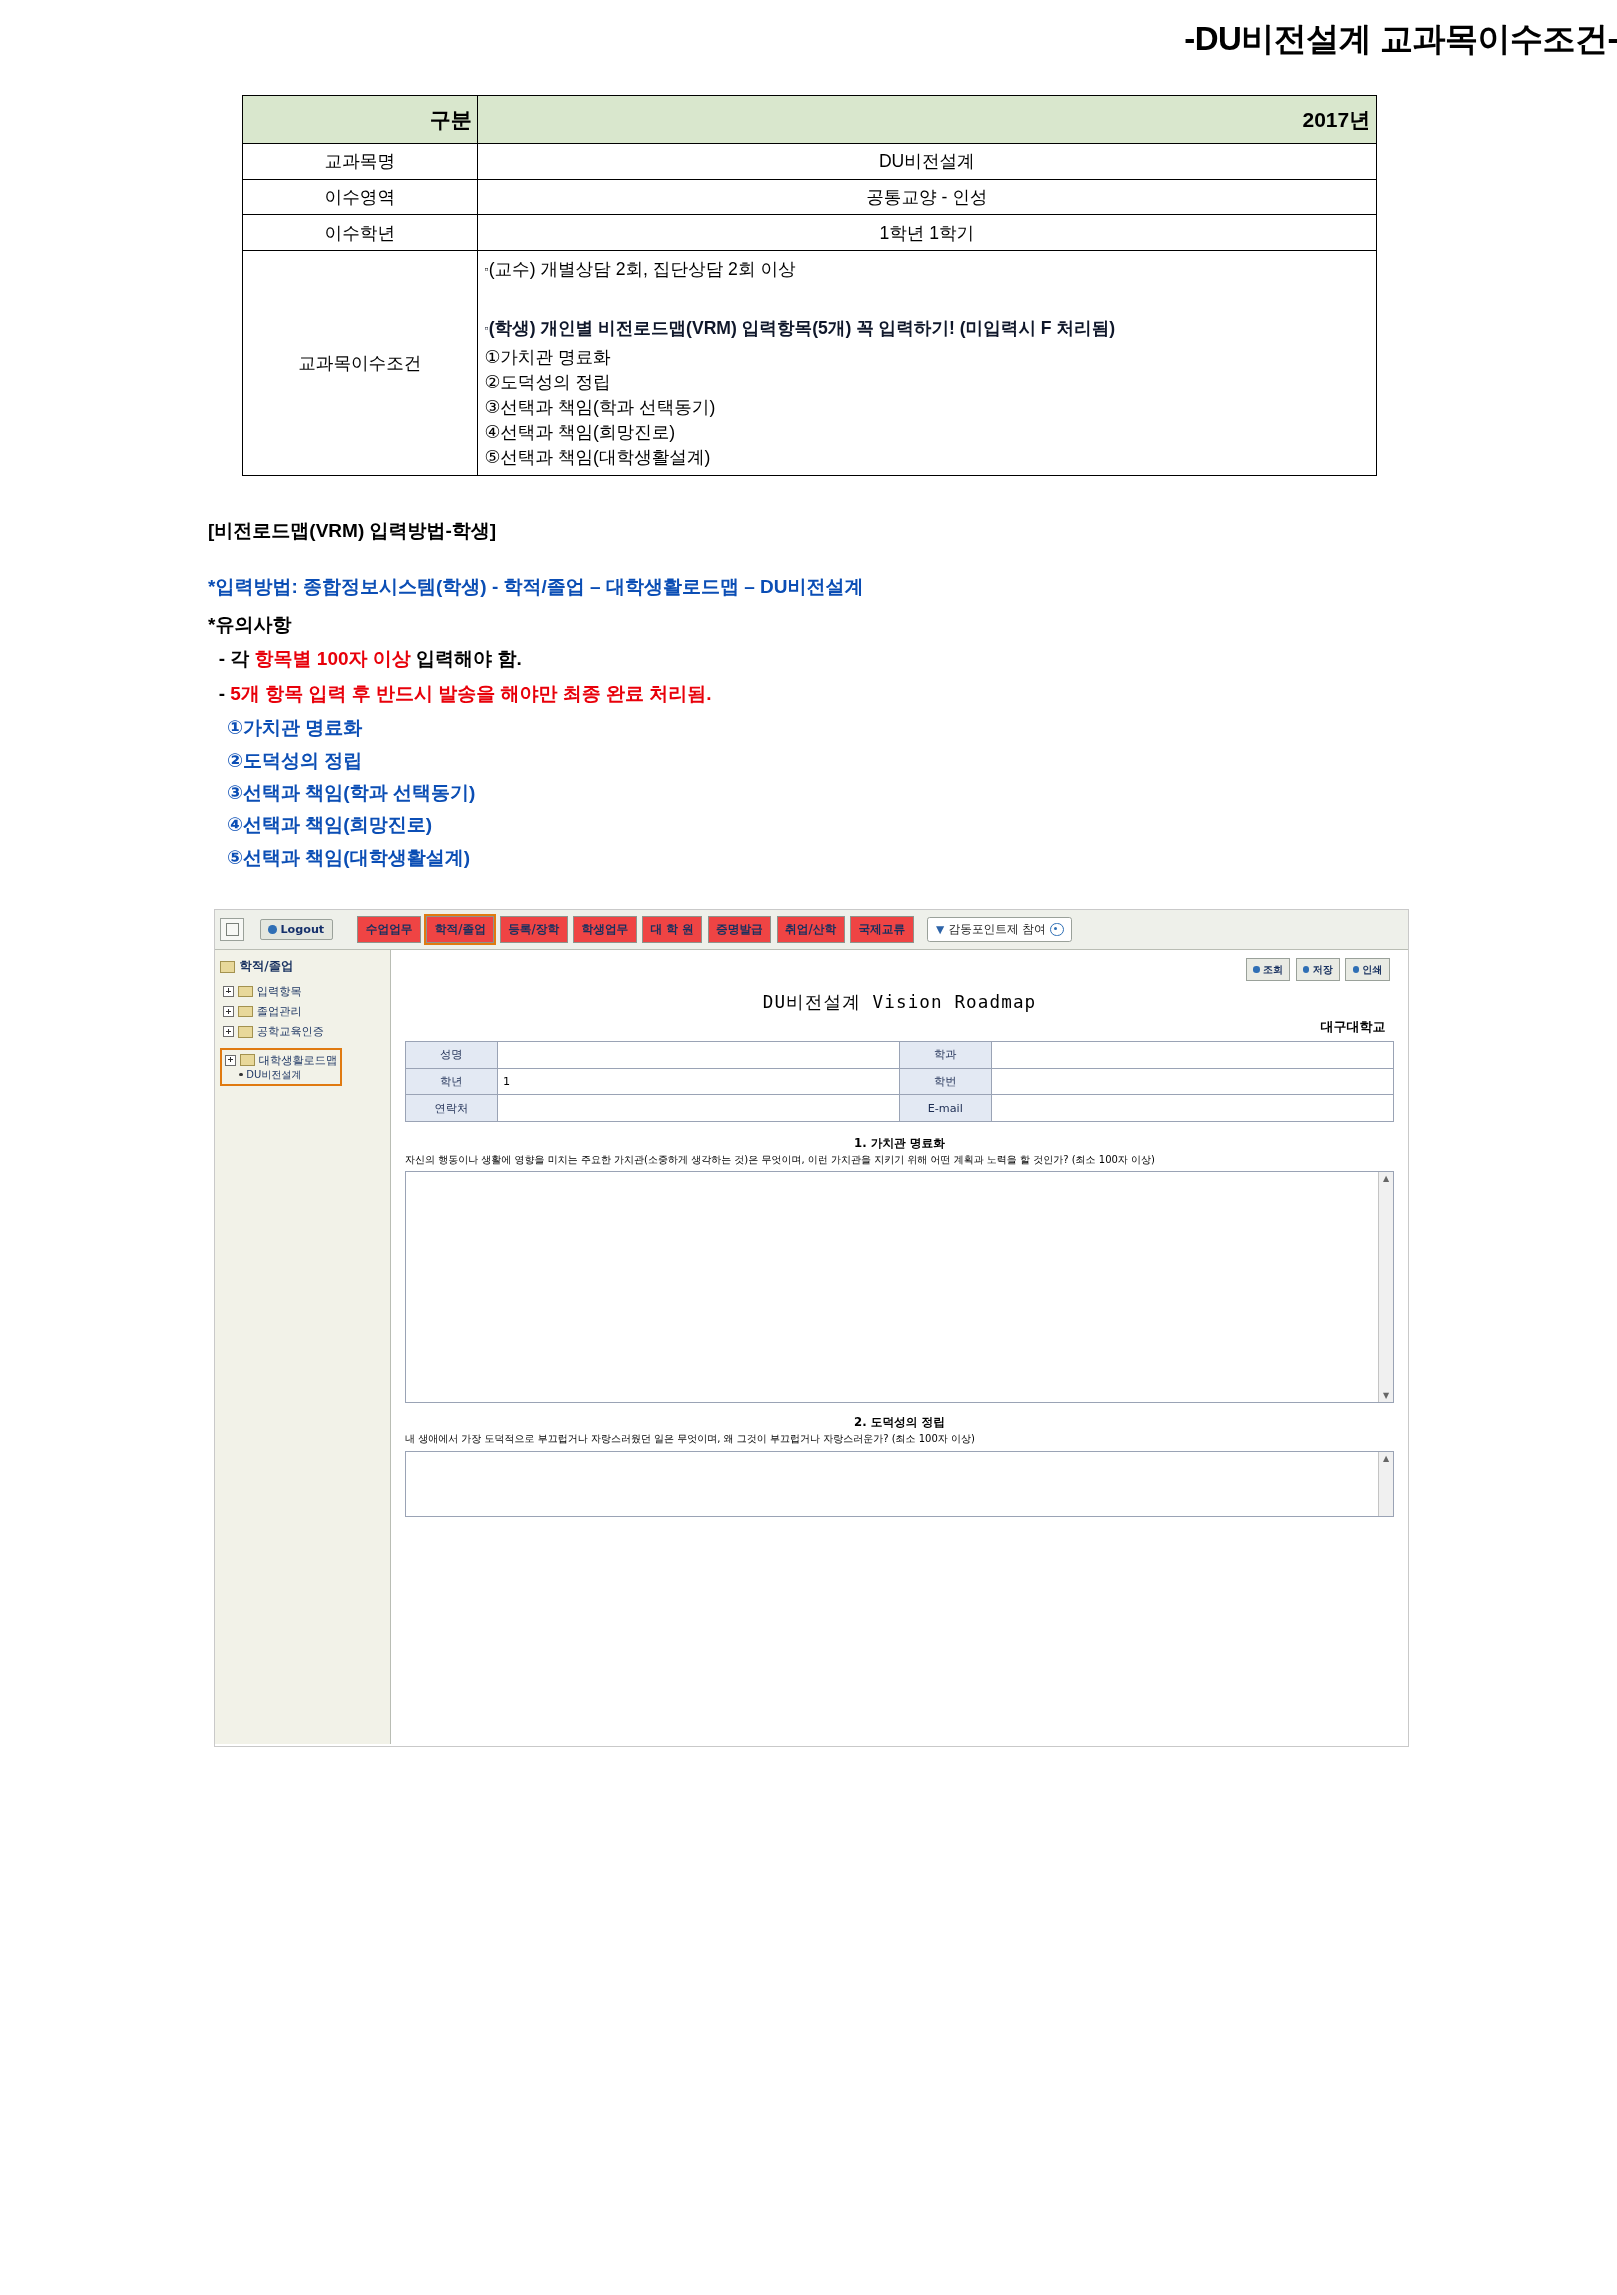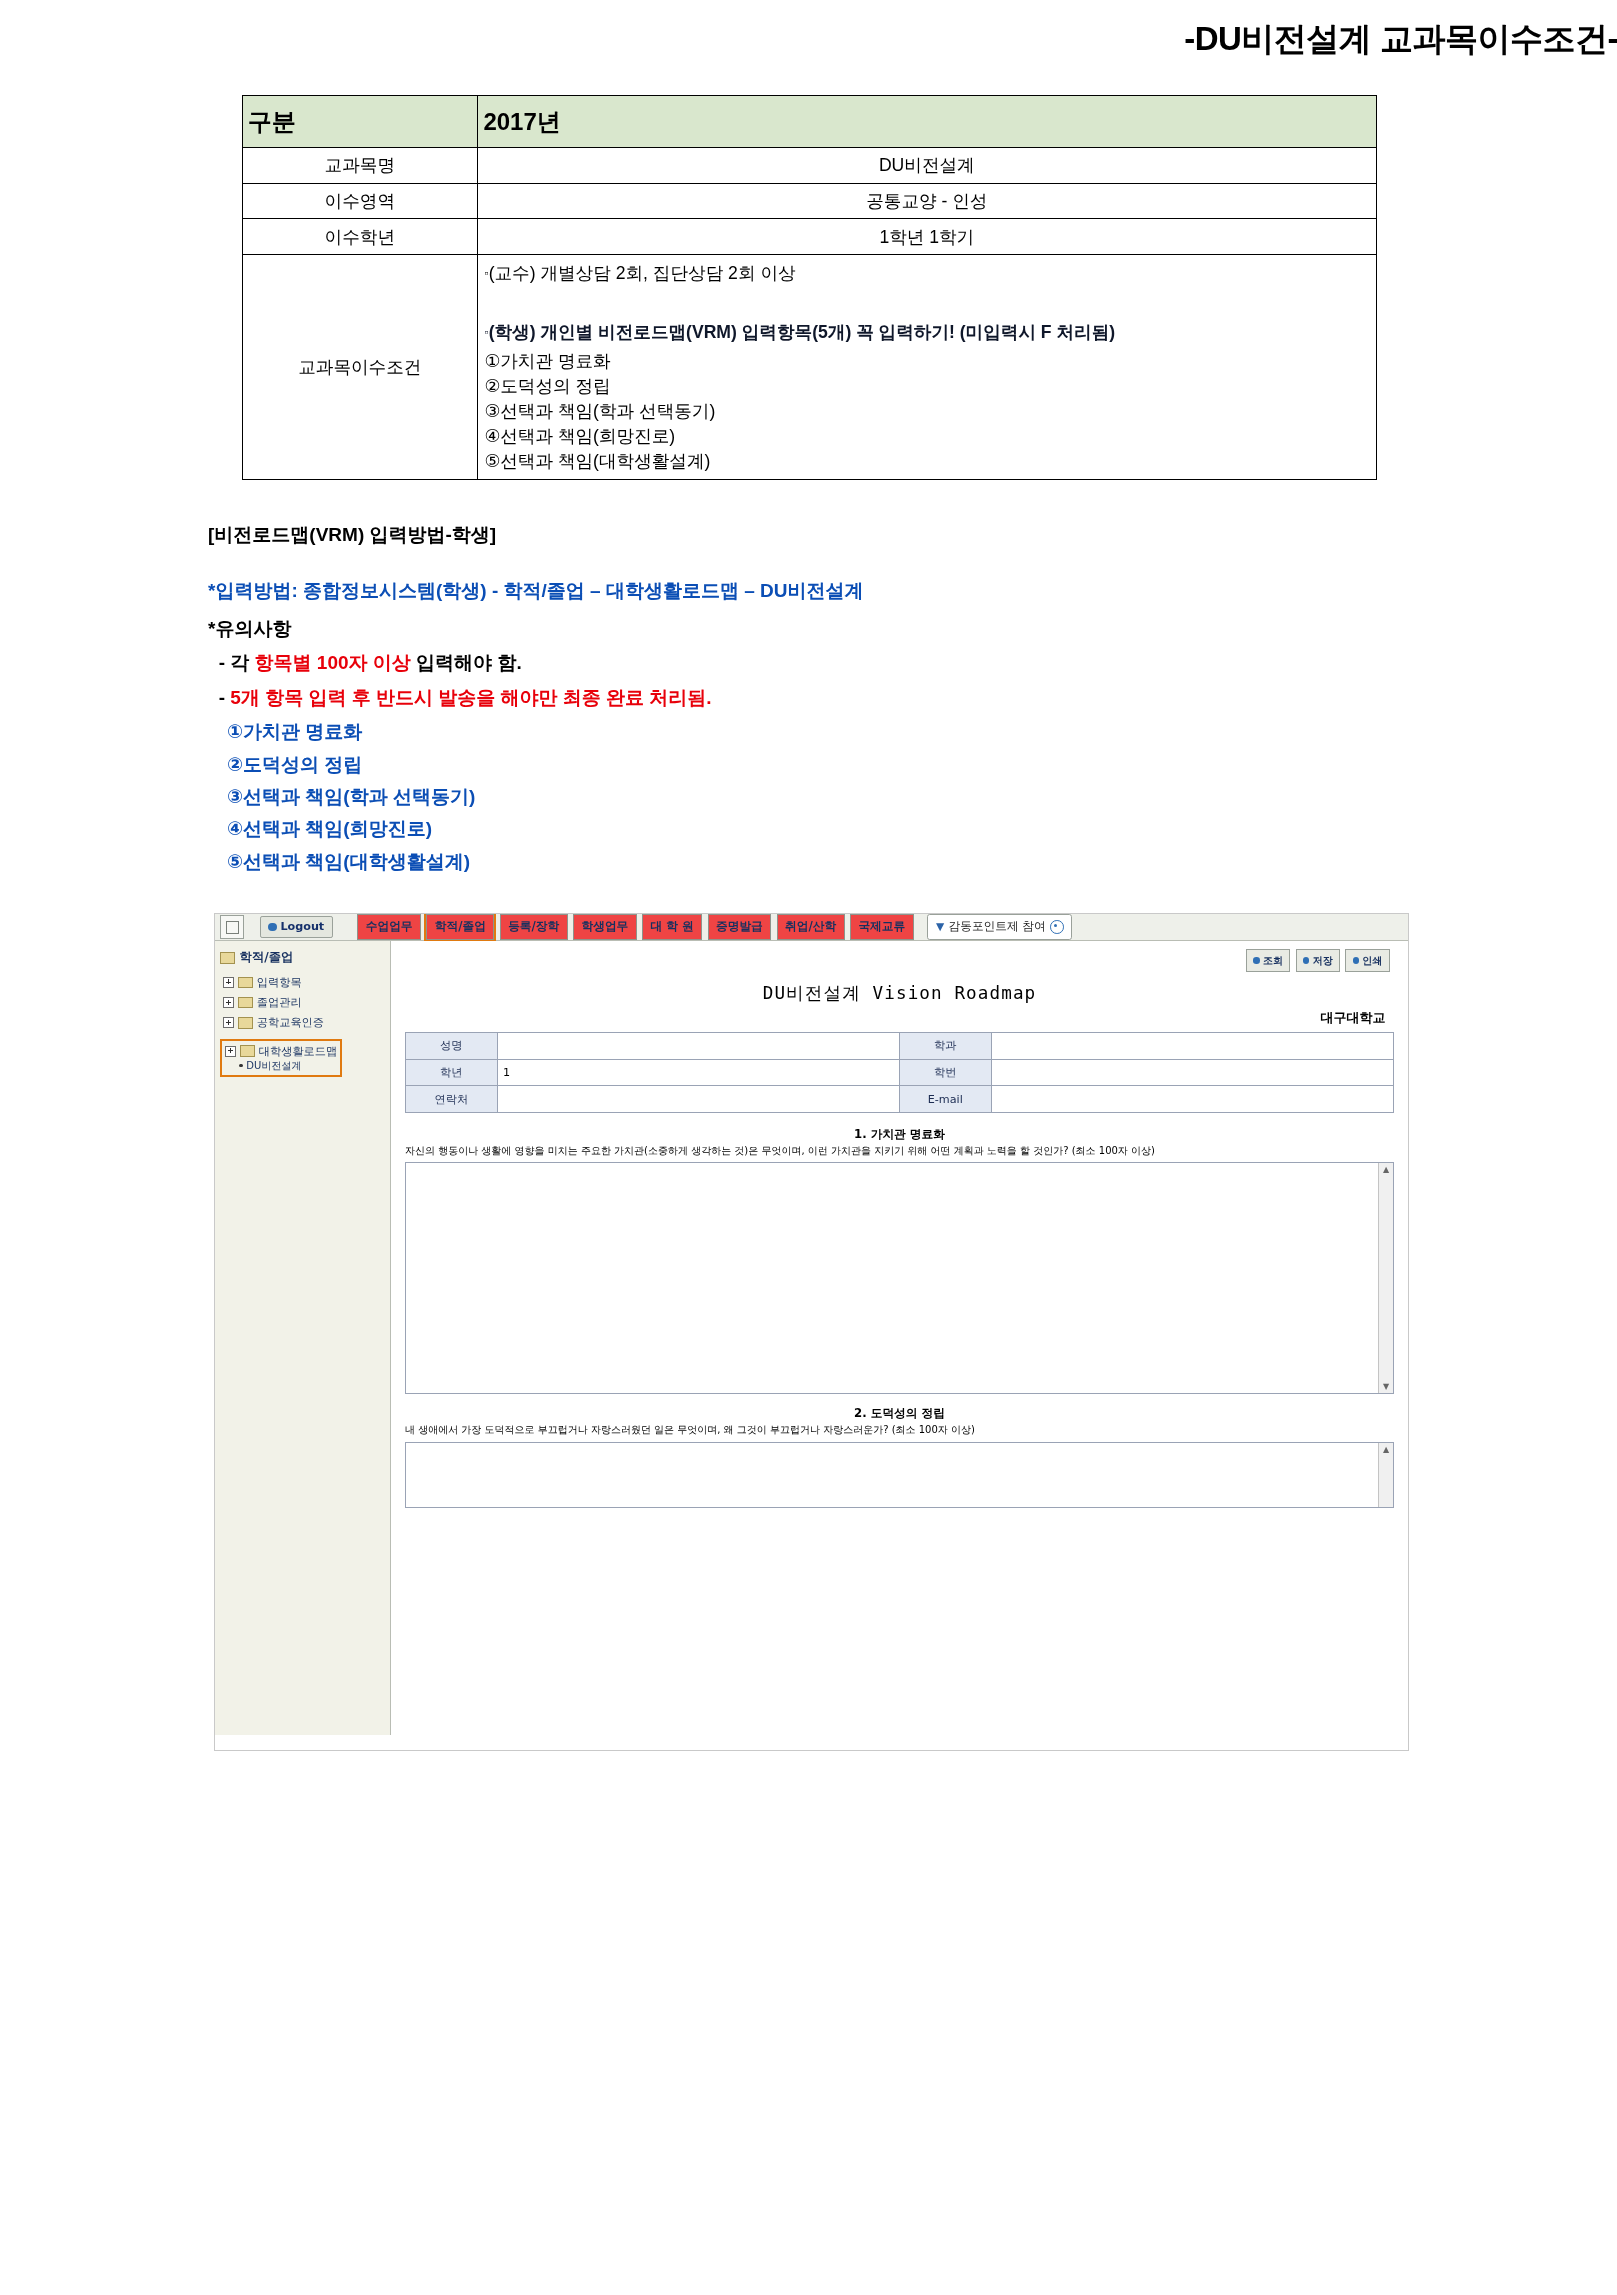--- a/index.html
+++ b/index.html
@@ -46,22 +46,22 @@
   }
   .cond-table td, .cond-table th {
     border: 1.1px solid #000000;
     padding: 5.3px 6.4px;
     font-size: 17.6px;
     vertical-align: middle;
   }
   .cond-table .hdr {
     background: #d9e7cd;
     font-weight: bold;
-    text-align: left;
-    font-size: 24px;
+    text-align: right;
+    font-size: 21px;
     padding: 9.6px 5.3px;
   }
   .col-label { width: 224px; text-align: center; }
   .cell-center { text-align: center; }
   .row-h { height: 34px; }
   .cond-cell {
     padding: 14px 14px 16px 14px;
     line-height: 1.55;
   }
   .cond-cell .line-prof {
@@ -122,21 +122,21 @@
     position: relative;
     margin: 38px 0 0 214px;
     width: 1193px;
     height: 836px;
     background: #ffffff;
     border: 0.5px solid #c9c9c9;
     overflow: hidden;
     font-family: "DejaVu Sans", sans-serif;
   }
   .shot-topbar {
-    height: 27px;
+    height: 40px;
     background: #eef0ea;
     border-bottom: 0.5px solid #b9bdb4;
     display: flex;
     align-items: center;
     padding: 0 5.3px;
     box-sizing: border-box;
   }
   .icon-box {
     width: 21.4px; height: 21.4px;
     border: 0.5px solid #9aa19a;

